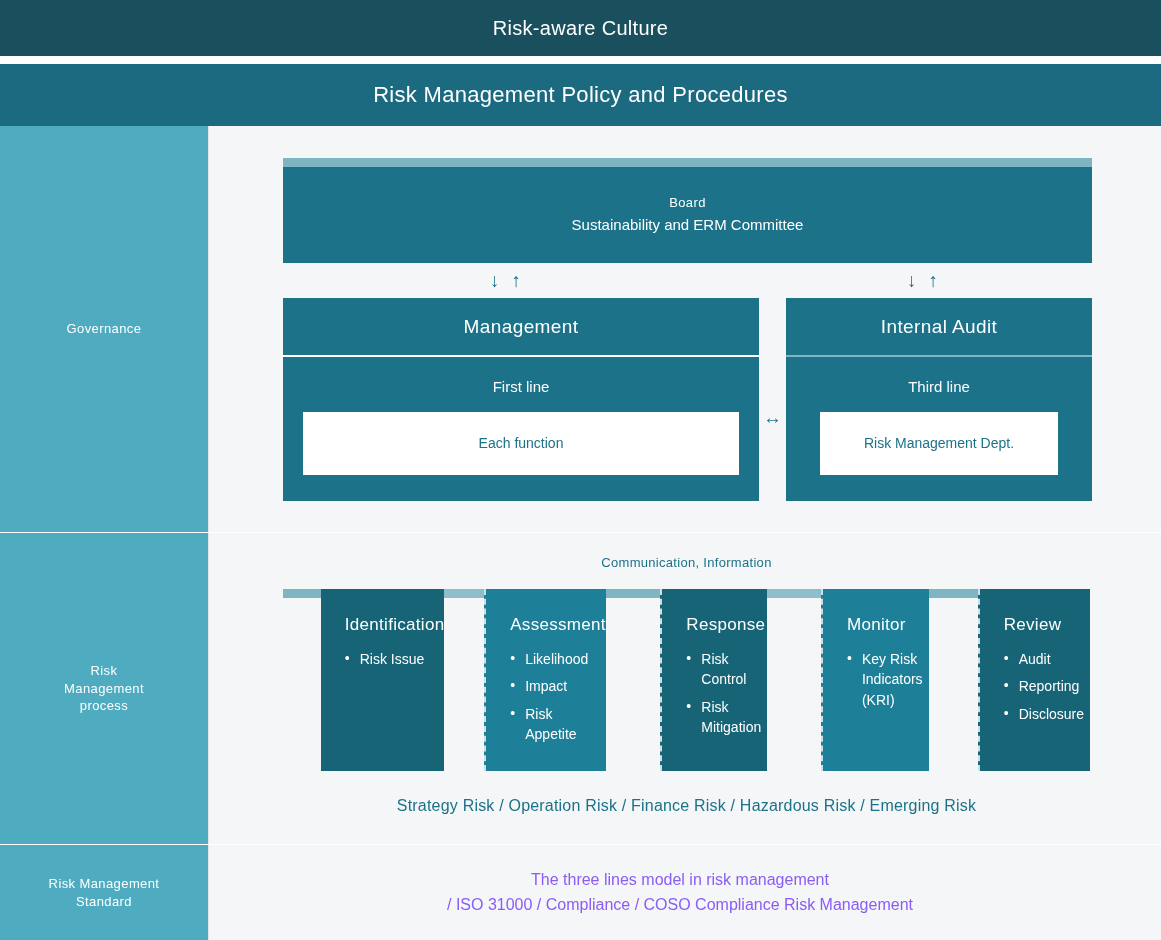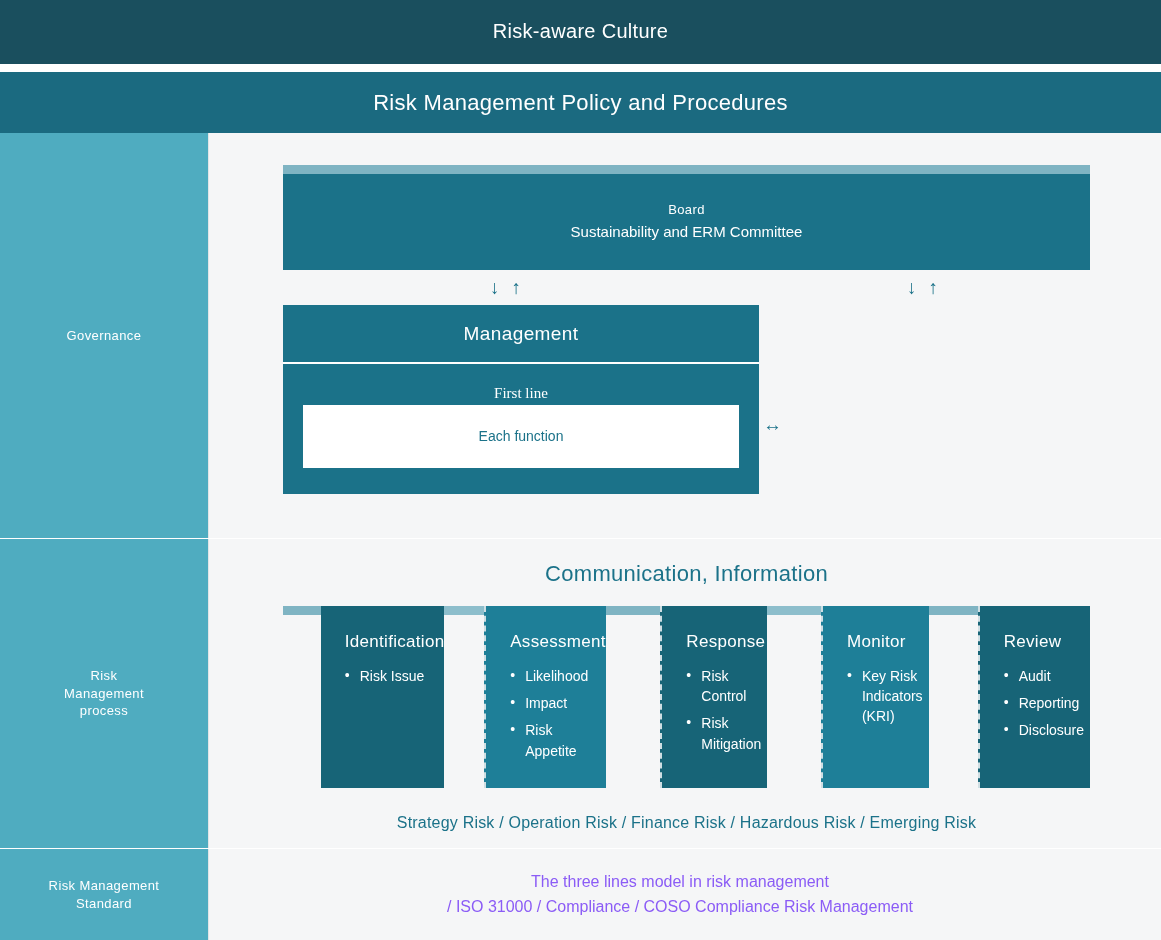--- a/index.html
+++ b/index.html
@@ -16,21 +16,21 @@
 
   
   .banner {
     width: 100%;
     display: flex;
     align-items: center;
     justify-content: center;
     color: #ffffff;
     letter-spacing: 0.3px;
   }
-  .banner-culture { height: 64px; background: #1a4f5e; font-size: 20px; }
+  .banner-culture { height: 56px; background: #1a4f5e; font-size: 20px; }
   .banner-gap     { height: 8px; background: #ffffff; }
   .banner-policy  { height: 62px; background: #1b6a80; font-size: 22px; }
 
   
   .row { display: flex; width: 100%; position: relative; }
   .row + .row { border-top: 1px solid #ffffff; }
 
   .sidebar {
     width: 208px;
     flex: 0 0 208px;
@@ -99,21 +99,21 @@
   }
   .audit-box .box-head { border-bottom-color: #7fb4c3; }
 
   .lines-wrap { display: flex; }
   .line-col {
     flex: 1 1 0;
     text-align: center;
     padding: 21px 20px 26px;
   }
   .line-col + .line-col { border-left: 2px dashed #dfe9ec; }
-  .line-label { font-size: 15px; margin-bottom: 3px; font-family: Liberation Serif, serif; }
+  .line-label { font-size: 15px; margin-bottom: 17px; }
 
   .white-card {
     background: #ffffff;
     color: #1b7289;
     font-size: 14px;
     line-height: 1.35;
     padding: 18px 8px;
     min-height: 63px;
     display: flex;
     align-items: center;
@@ -132,21 +132,21 @@
     line-height: 1;
   }
 
   
   .row-process { height: 312px; }
   .proc-inner { padding: 22px 71px 0 74px; }
 
   .comm-label {
     text-align: center;
     color: #1b7289;
-    font-size: 22px;
+    font-size: 13px;
     letter-spacing: 0.3px;
     padding-bottom: 19px;
   }
 
   .proc-grid { display: flex; }
   .proc-col { flex: 1 1 0; display: flex; flex-direction: row; }
   .proc-col .accent-stripe { background: #7fb4c3; }
   .proc-col.light .accent-stripe { background: #8dbecc; }
 
   .proc-body {
@@ -246,20 +246,27 @@
                 <div class="line-label">First line</div>
                 <div class="white-card">Each function</div>
               </div>
             </div>
           </div>
 
           <div class="gov-spacer">
             <div class="hconnector">↔</div>
           </div>
 
+          <div class="audit-box">
+            <div class="box-head">Internal Audit</div>
+            <div class="audit-inner">
+              <div class="line-label">Third line</div>
+              <div class="white-card">Risk Management Dept.</div>
+            </div>
+          </div>
 
         </div>
       </div>
     </div>
   </div>
 
   <div class="row row-process">
     <div class="sidebar">
       <span>Risk<br>Management<br>process</span>
     </div>

